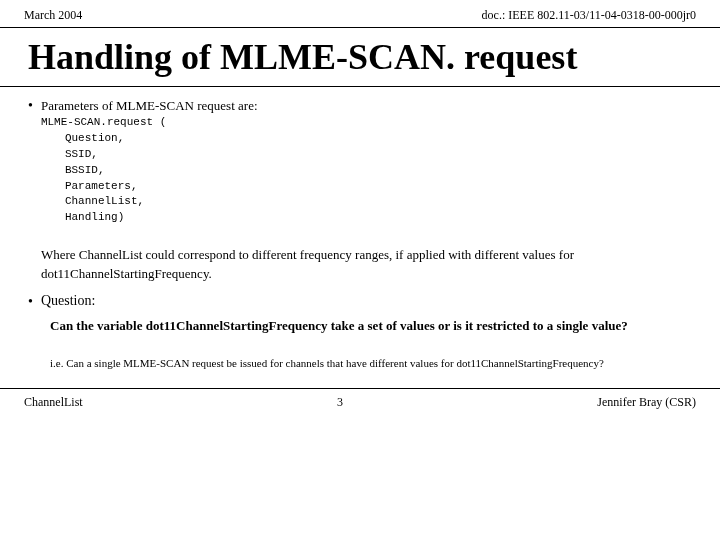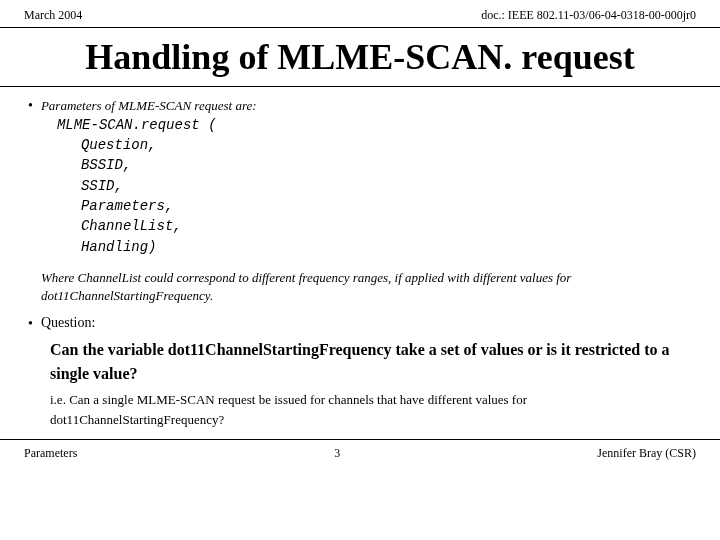--- a/index.html
+++ b/index.html
@@ -31,21 +31,20 @@
       justify-content: space-between;
       align-items: flex-start;
       padding: 8px 24px 4px 24px;
       border-bottom: 1px solid #000;
       font-size: 12px;
     }
 
     .title-section {
       padding: 10px 28px 8px 28px;
       border-bottom: 1px solid #000;
-      text-align: center;
     }
 
     .title-text {
       font-size: 36px;
       font-weight: bold;
       font-family: Times New Roman, serif;
       line-height: 1.1;
     }
 
     .content {
@@ -62,117 +61,116 @@
     .bullet {
       margin-right: 8px;
       margin-top: 1px;
       font-size: 14px;
       flex-shrink: 0;
     }
 
     .bullet-content {
       font-size: 13px;
       line-height: 1.4;
-      font-style: italic;
     }
 
     .code-block {
       font-family: Courier New, monospace;
-      font-size: 14px;
+      font-size: 11px;
       line-height: 1.45;
-      margin-left: 16px;
+      margin-left: 0;
     }
 
     .indent1 {
       margin-left: 24px;
     }
 
     .where-text {
       font-size: 13px;
       line-height: 1.4;
-      margin-top: 12px;
+      margin-top: 20px;
       margin-left: 0;
     }
 
     .question-section {
       margin-top: 10px;
     }
 
     .question-label {
       display: flex;
       align-items: flex-start;
     }
 
     .question-bold {
       font-weight: bold;
-      font-size: 16px;
+      font-size: 13px;
       line-height: 1.5;
       margin-top: 4px;
       margin-left: 22px;
     }
 
     .question-italic {
-      font-size: 13px;
+      font-size: 11px;
       line-height: 1.5;
-      margin-top: 4px;
+      margin-top: 20px;
       margin-left: 22px;
     }
 
     .footer {
       display: flex;
       justify-content: space-between;
       align-items: center;
       padding: 6px 24px;
       border-top: 1px solid #000;
       font-size: 12px;
     }
   </style>
 </head>
 <body>
 
 <div class="page">
 
   <div class="header">
     <span>March 2004</span>
-    <span>doc.: IEEE 802.11-03/06-04-0318-00-000jr0</span>
+    <span>doc.: IEEE 802.11-03/11-04-0318-00-000jr0</span>
   </div>
 
   <div class="title-section">
     <div class="title-text">Handling of MLME-SCAN. request</div>
   </div>
 
   <div class="content">
 
     <div class="bullet-section">
       <span class="bullet">•</span>
       <div class="bullet-content">
         <div>Parameters of MLME-SCAN request are:</div>
         <div class="code-block">
           <div>MLME-SCAN.request (</div>
           <div class="indent1">Question,</div>
+          <div class="indent1">SSID,</div>
           <div class="indent1">BSSID,</div>
-          <div class="indent1">SSID,</div>
           <div class="indent1">Parameters,</div>
           <div class="indent1">ChannelList,</div>
           <div class="indent1">Handling)</div>
         </div>
         <div class="where-text">Where ChannelList could correspond to different frequency ranges, if applied with different values for dot11ChannelStartingFrequency.</div>
       </div>
     </div>
 
     <div class="question-section">
       <div class="question-label bullet-section">
         <span class="bullet">•</span>
         <span>Question:</span>
       </div>
       <div class="question-bold">Can the variable dot11ChannelStartingFrequency take a set of values or is it restricted to a single value?</div>
       <div class="question-italic">i.e. Can a single MLME-SCAN request be issued for channels that have different values for dot11ChannelStartingFrequency?</div>
     </div>
 
   </div>
 
   <div class="footer">
-    <span>Parameters</span>
+    <span>ChannelList</span>
     <span>3</span>
     <span>Jennifer Bray (CSR)</span>
   </div>
 
 </div>
 
 </body></html>

